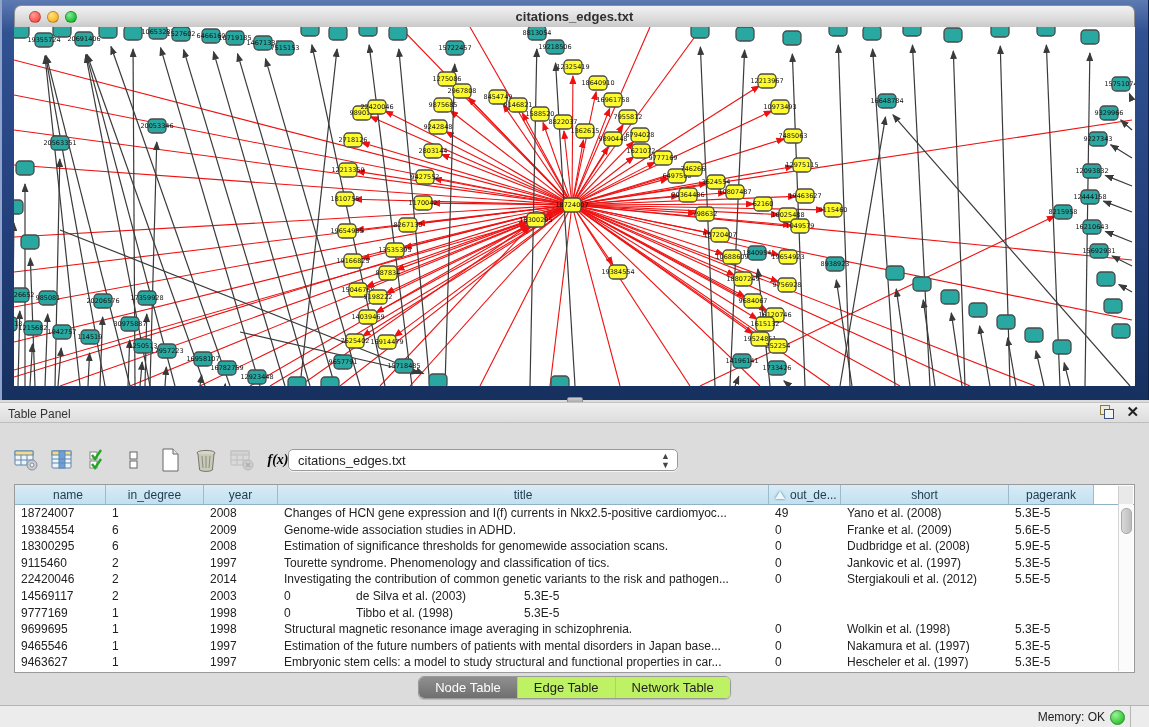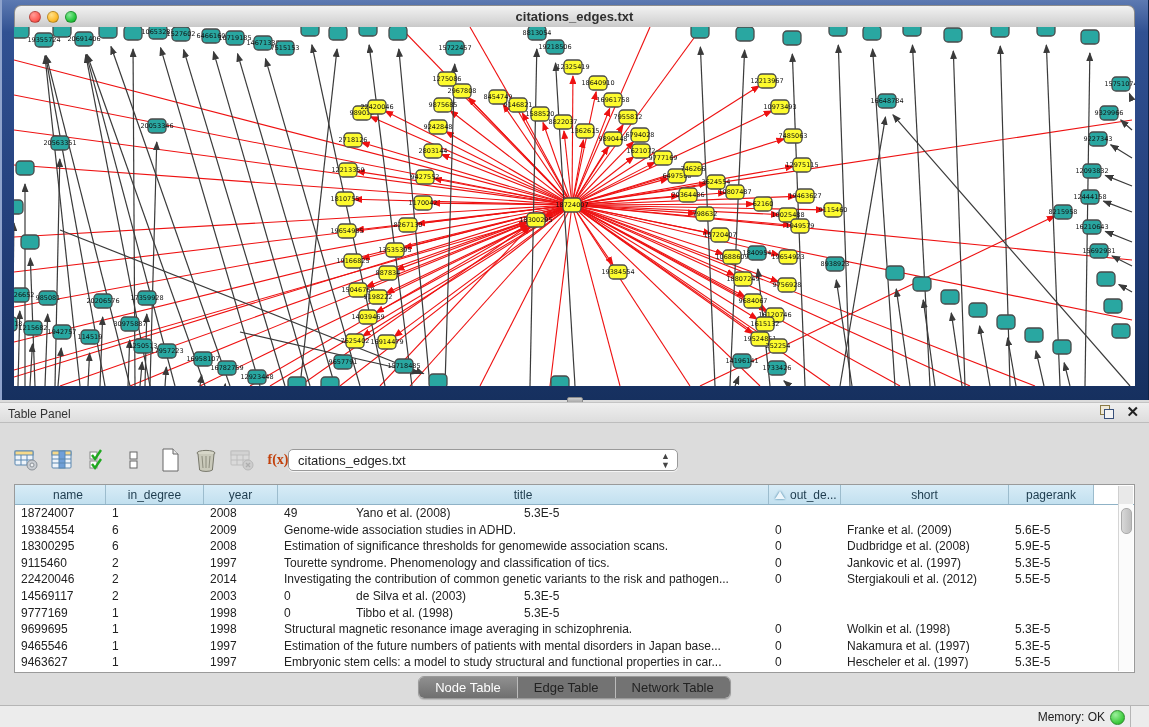--- a/index.html
+++ b/index.html
@@ -35,21 +35,21 @@
   .panel-header-icons{position:absolute;right:10px;top:2px;display:flex;gap:12px;align-items:center;}
   .float-ic{position:relative;width:14px;height:14px;}
   .float-ic .b1{position:absolute;right:0;bottom:0;width:8px;height:8px;border:1px solid #38507a;background:#f4f4f4;}
   .float-ic .b2{position:absolute;left:0;top:0;width:8px;height:8px;border:1px solid #8a7a46;background:#efe9d8;}
   .close-x{font-size:15px;font-weight:bold;color:#222;line-height:14px;}
 
   .toolbar{position:absolute;left:12px;top:44px;height:32px;display:flex;align-items:center;gap:8px;}
   .tb-btn{width:28px;height:28px;display:flex;align-items:center;justify-content:center;background:transparent;border:none;padding:0;}
   .tb-btn svg{display:block;}
   .tb-btn.disabled{opacity:.45;}
-  .fx{font-family:"Liberation Serif",serif;font-weight:bold;font-size:14px;color:#c2410c;}
+  .fx{font-family:"Liberation Serif",serif;font-style:italic;font-weight:bold;font-size:14px;color:#000000;}
   .combo{position:absolute;left:288px;top:49px;width:390px;height:22px;background:#fff;
          border:1px solid #9a9a9a;border-radius:5px;box-sizing:border-box;
          font-size:13px;color:#222;display:flex;align-items:center;padding-left:9px;
          box-shadow:0 1px 0 rgba(255,255,255,.7);}
   .combo .arrows{position:absolute;right:7px;top:2px;font-size:9px;color:#444;line-height:9px;text-align:center;}
 
   
   .tablewrap{position:absolute;left:14px;top:84px;width:1121px;height:189px;background:#fff;
              border:1px solid #9a9a9a;box-sizing:border-box;overflow:hidden;}
   .thead{display:flex;height:19px;border-bottom:1px solid #8fb2c6;}
@@ -65,21 +65,21 @@
   .td{box-sizing:border-box;padding:1px 4px 0 6px;white-space:nowrap;overflow:hidden;}
   .vscroll{position:absolute;right:1px;top:19px;bottom:1px;width:14px;background:#fbfbfb;border-left:1px solid #d5d5d5;}
   .vthumb{position:absolute;left:2px;top:4px;width:9px;height:24px;background:linear-gradient(90deg,#d8d8d8,#bdbdbd);
           border:1px solid #aaa;border-radius:5px;}
   .scroll-corner{position:absolute;right:1px;top:1px;width:14px;height:18px;background:#e9e9e9;border-left:1px solid #cfcfcf;}
 
   
   .tabs{position:absolute;left:0;right:0;top:276px;display:flex;justify-content:center;}
   .seg{display:flex;border:1px solid #9a9a9a;border-radius:6px;overflow:hidden;background:#fff;
        box-shadow:0 1px 1px rgba(0,0,0,.15);}
-  .seg .tab{padding:2px 16px;font-size:13px;color:#222;background:#737373;border-right:1px solid #bbb;line-height:17px;}
+  .seg .tab{padding:2px 16px;font-size:13px;color:#222;background:#bef264;border-right:1px solid #bbb;line-height:17px;}
   .seg .tab:last-child{border-right:none;}
   .seg .tab.sel{background:linear-gradient(180deg,#909090,#6f6f6f);color:#fff;}
 
   
   .statusbar{position:absolute;left:0;top:705px;width:1149px;height:22px;background:#ececec;
              border-top:1px solid #b5b5b5;box-sizing:border-box;}
   .mem{position:absolute;right:44px;top:4px;font-size:12px;color:#222;}
   .memdot{position:absolute;right:24px;top:4px;width:13px;height:13px;border-radius:50%;
           border:1px solid #2c8c2c;background:radial-gradient(circle at 35% 30%,#9cf09c,#3ecb3e 65%,#27a527);}
   .status-sep{position:absolute;right:18px;top:0;width:1px;height:22px;background:#b5b5b5;}
@@ -634,20 +634,21 @@
           <div class="th" style="width: 85px;">
             <span>pagerank</span>
           </div>
           <div class="th filler" style="flex: 1 1 0%;"></div>
         </div>
       <div id="tbody">
           <div class="trow">
             <div class="td" style="width: 91px;">18724007</div>
             <div class="td" style="width: 98px;">1</div>
             <div class="td" style="width: 74px;">2008</div>
+            <div class="td" style="width: 491px;">Changes of HCN gene expression and I(f) currents in Nkx2.5-positive cardiomyoc...</div>
             <div class="td" style="width: 72px;">49</div>
             <div class="td" style="width: 168px;">Yano et al. (2008)</div>
             <div class="td" style="width: 85px;">5.3E-5</div>
           </div>
           <div class="trow">
             <div class="td" style="width: 91px;">19384554</div>
             <div class="td" style="width: 98px;">6</div>
             <div class="td" style="width: 74px;">2009</div>
             <div class="td" style="width: 491px;">Genome-wide association studies in ADHD.</div>
             <div class="td" style="width: 72px;">0</div>

